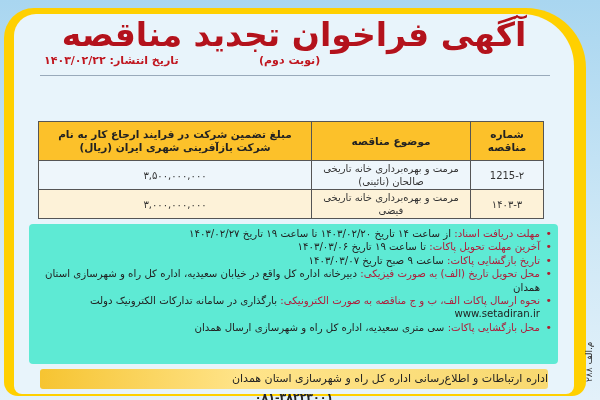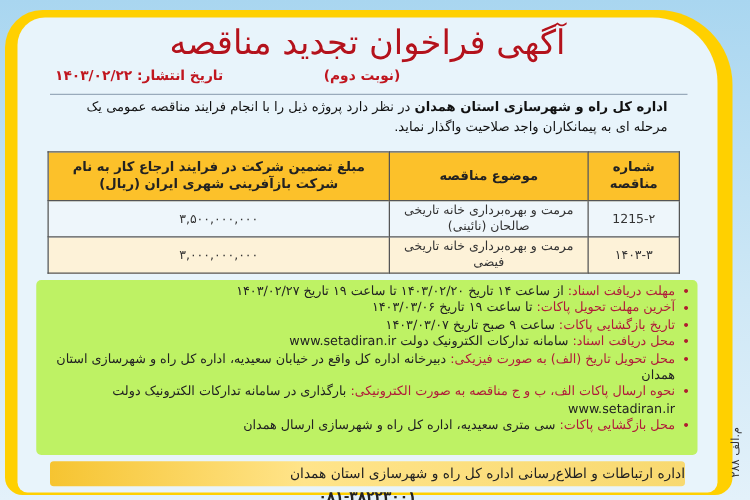--- a/index.html
+++ b/index.html
@@ -14,21 +14,21 @@
     background:#ffd000;
     border-radius: 30px 60px 14px 14px;
   }
   .card {
     position:absolute; left:14px; top:14px; width:560px; height:380px;
     background:#e8f4fb;
     border-radius: 22px 52px 8px 8px;
   }
   .title {
     position:absolute; left:0; right:0; top:4px; text-align:center;
-    font-size:27px; font-weight:normal; color:#b3121c;
+    font-size:33px; font-weight:bold; color:#b3121c;
     letter-spacing:0; line-height:34px;
     text-shadow: 0 0 1px #fff;
   }
   .subrow {
     position:absolute; top:40px; left:30px; right:60px; height:16px;
     font-size:11px; font-weight:bold; color:#c0161f;
   }
   .subrow .pubdate { position:absolute; left:0; top:0; }
   .subrow .round { position:absolute; left:215px; top:0; }
   .hr { position:absolute; top:61px; left:26px; right:24px; height:1px; background:#9ab; }
@@ -47,21 +47,21 @@
   }
   table.tenders td {
     border:1px solid #555; text-align:center; padding:1px 4px; line-height:13px; height:26px;
   }
   table.tenders tr.r1 td { background:#eef6fb; }
   table.tenders tr.r2 td { background:#fdf2d8; }
   .col-no { width:64px; }
   .col-subject { width:150px; }
   .details {
     position:absolute; top:210px; left:15px; right:16px; height:140px;
-    background:#bef264; border-radius:4px;
+    background:#5eead4; border-radius:4px;
   }
   .details ul { list-style:none; margin:0; padding:3px 6px 0 10px; font-size:10.2px; line-height:13.4px; color:#222; }
   .details li { position:relative; padding-right:12px; }
   .details li::before { content:"•"; position:absolute; right:0; top:0; color:#b01c2e; font-size:11px; }
   .details .lbl { color:#b01c3a; }
   .footer {
     position:absolute; top:355px; left:26px; right:26px; height:20px;
     background: linear-gradient(90deg, #f6c431, #ffe48a 40%, #f8d970 100%);
     border-radius: 3px;
     font-size:11px; font-weight:normal; color:#222; line-height:20px;
@@ -80,23 +80,20 @@
 <body>
 
 <div class="frame"></div>
 <div class="card">
   <div class="title">آگهی فراخوان تجدید مناقصه</div>
   <div class="subrow">
     <span class="round">(نوبت دوم)</span>
     <span class="pubdate">تاریخ انتشار: ۱۴۰۳/۰۲/۲۲</span>
   </div>
   <div class="hr"></div>
-  <div class="intro">
-    <b>اداره کل راه و شهرسازی استان همدان</b><span> در نظر دارد پروژه ذیل را با انجام فرایند مناقصه عمومی یک مرحله ای به پیمانکاران واجد صلاحیت واگذار نماید.</span>
-  </div>
 
   <table class="tenders">
     <thead>
       <tr>
         <th class="col-no">شماره مناقصه</th>
         <th class="col-subject">موضوع مناقصه</th>
         <th>مبلغ تضمین شرکت در فرایند ارجاع کار به نام شرکت بازآفرینی شهری ایران (ریال)</th>
       </tr>
     </thead>
     <tbody>
@@ -111,21 +108,20 @@
         <td>۳,۰۰۰,۰۰۰,۰۰۰</td>
       </tr>
     </tbody>
   </table>
 
   <div class="details">
     <ul>
       <li><span class="lbl">مهلت دریافت اسناد:</span><span> از ساعت ۱۴ تاریخ ۱۴۰۳/۰۲/۲۰ تا ساعت ۱۹ تاریخ ۱۴۰۳/۰۲/۲۷</span></li>
       <li><span class="lbl">آخرین مهلت تحویل پاکات:</span><span> تا ساعت ۱۹ تاریخ ۱۴۰۳/۰۳/۰۶</span></li>
       <li><span class="lbl">تاریخ بازگشایی پاکات:</span><span> ساعت ۹ صبح تاریخ ۱۴۰۳/۰۳/۰۷</span></li>
-      <li><span class="lbl">محل دریافت اسناد:</span><span> سامانه تدارکات الکترونیک دولت www.setadiran.ir</span></li>
       <li><span class="lbl">محل تحویل تاریخ (الف) به صورت فیزیکی:</span><span> دبیرخانه اداره کل واقع در خیابان سعیدیه، اداره کل راه و شهرسازی استان همدان</span></li>
       <li><span class="lbl">نحوه ارسال پاکات الف، ب و ج مناقصه به صورت الکترونیکی:</span><span> بارگذاری در سامانه تدارکات الکترونیک دولت www.setadiran.ir</span></li>
       <li><span class="lbl">محل بازگشایی پاکات:</span><span> سی متری سعیدیه، اداره کل راه و شهرسازی ارسال همدان</span></li>
     </ul>
   </div>
 
   <div class="footer">اداره ارتباطات و اطلاع‌رسانی اداره کل راه و شهرسازی استان همدان</div>
   <div class="phone">۰۸۱-۳۸۲۲۳۰۰۱</div>
 </div>
 <div class="code">م.الف ۲۸۸</div>

